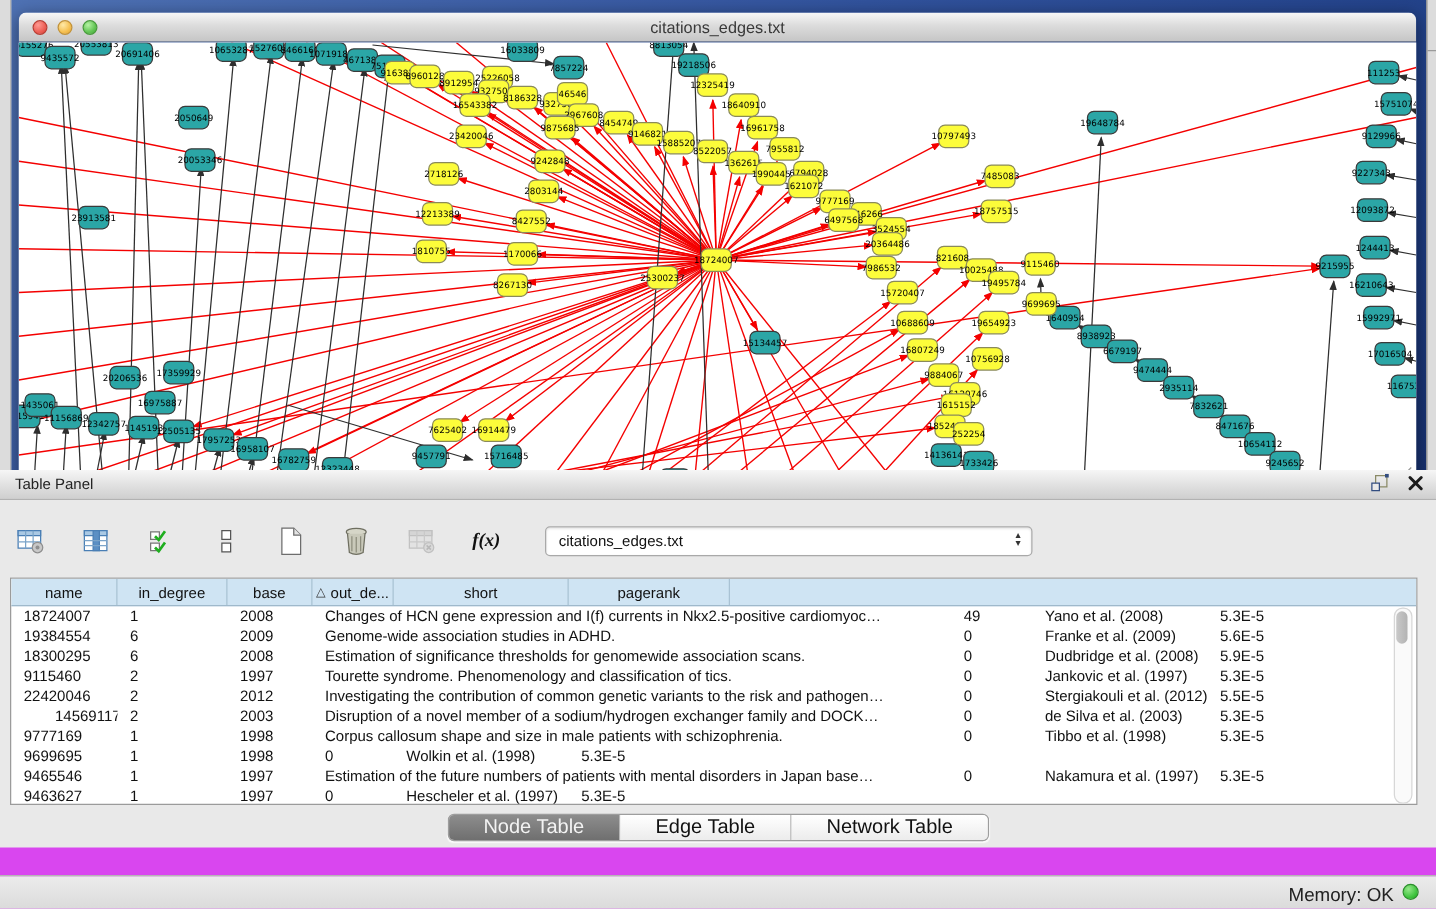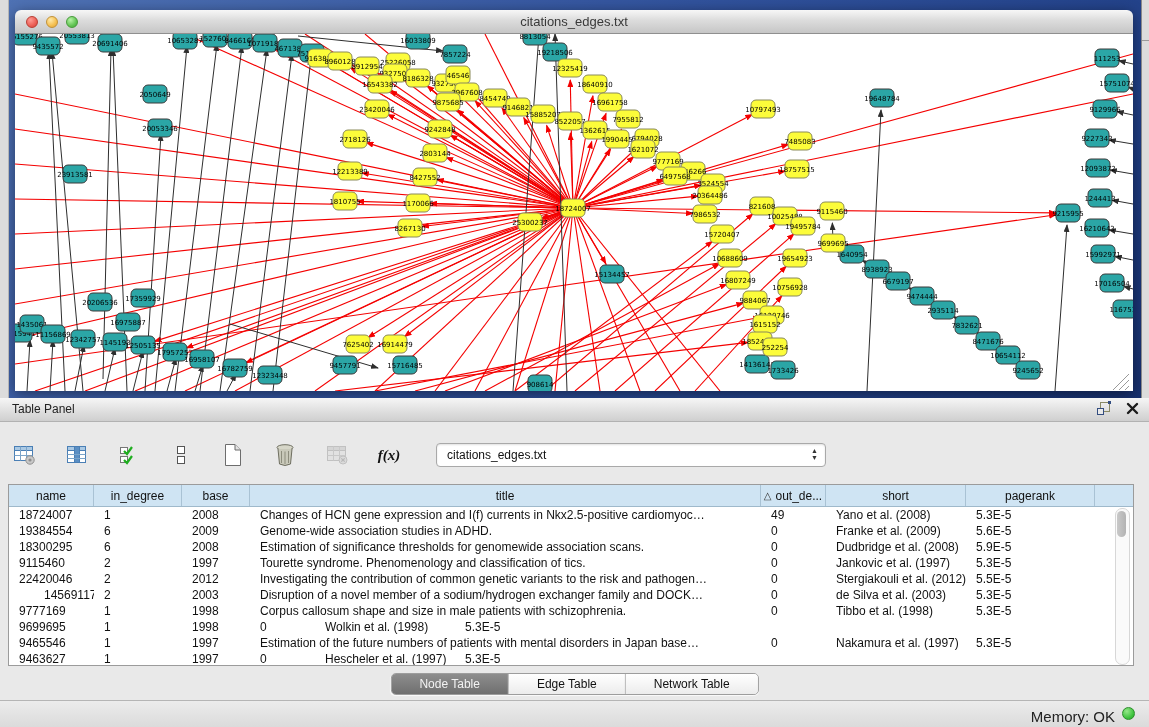--- a/index.html
+++ b/index.html
@@ -20,21 +20,21 @@
   #titlebar .title{position:absolute;left:0;right:0;top:4px;text-align:center;
     font-size:13px;color:#393939;}
   .lights{position:absolute;left:11px;top:6px;display:flex;gap:8px;}
   .light{width:12px;height:12px;border-radius:50%;box-sizing:border-box;}
   .light.red{background:radial-gradient(circle at 35% 30%,#ff9a93,#ec5f55 60%,#d3423a);border:1px solid #b93d33;}
   .light.yellow{background:radial-gradient(circle at 35% 30%,#ffe9a8,#f5bf4f 60%,#dda33c);border:1px solid #c29238;}
   .light.green{background:radial-gradient(circle at 35% 30%,#b6f3a5,#62c454 60%,#47a83c);border:1px solid #479b3a;}
   #canvas{position:relative;width:1118px;height:357px;background:#ffffff;overflow:hidden;}
 
   
-  #table-panel{position:absolute;left:0;top:398px;width:1149px;height:302px;background:#e9e9e9;}
+  #table-panel{position:absolute;left:0;top:376px;width:1149px;height:302px;background:#e9e9e9;}
   #panel-header{height:23px;background:linear-gradient(#f6f6f6,#dedede 60%,#cfcfcf);
     border-bottom:1px solid #b2b2b2;position:relative;}
   #panel-header .ptitle{position:absolute;left:12px;top:4px;font-size:12px;color:#222;}
   #panel-header .hicons{position:absolute;right:10px;top:3px;display:flex;gap:14px;align-items:center;}
 
   #toolbar{position:absolute;left:10px;top:42px;height:30px;display:flex;align-items:center;}
   .tbtn{width:30px;height:28px;display:flex;align-items:center;justify-content:center;margin-right:22px;}
   .tbtn.disabled{opacity:.5;}
   .fx{font-family:"Liberation Serif",serif;font-style:italic;font-weight:bold;font-size:15px;color:#111;}
   #table-select{position:relative;margin-left:10px;width:388px;height:22px;background:#fff;
@@ -53,21 +53,21 @@
   .td{box-sizing:border-box;padding-left:10px;font-size:12px;color:#111;white-space:nowrap;
     overflow:hidden;display:flex;align-items:center;}
   #vscroll{position:absolute;right:3px;top:23px;width:13px;height:155px;background:#fafafa;
     border:1px solid #d7d7d7;border-radius:7px;}
   #vscroll .thumb{position:absolute;left:1px;top:2px;width:9px;height:26px;border-radius:5px;
     background:linear-gradient(90deg,#c9c9c9,#b3b3b3);}
 
   #seg-tabs{position:absolute;left:50%;top:275px;transform:translateX(-50%);display:flex;
     height:20px;border:1px solid #9d9d9d;border-radius:5px;overflow:hidden;
     box-shadow:0 1px 1px rgba(255,255,255,.8);}
-  .seg{padding:0 28px;font-size:12px;display:flex;align-items:center;color:#111;
+  .seg{padding:0 28px;font-size:16px;display:flex;align-items:center;color:#111;
     background:linear-gradient(#ffffff,#ececec);border-right:1px solid #b5b5b5;cursor:default;}
   .seg:last-child{border-right:none;}
   .seg.active{background:linear-gradient(#8d8d8d,#6f6f6f);color:#f3f3f3;}
 
   
   #statusbar{position:absolute;left:0;top:700px;width:1149px;height:27px;
     background:linear-gradient(#ececec,#dadada);border-top:1px solid #b5b5b5;}
   #statusbar .mem{position:absolute;right:34px;top:7px;font-size:15px;color:#222;}
   #statusbar .dot{position:absolute;right:14px;top:6px;width:13px;height:13px;border-radius:50%;
     background:radial-gradient(circle at 35% 30%,#96e88a,#3cc23c 65%,#28a028);border:1px solid #2c8f2c;box-sizing:border-box;}
@@ -808,23 +808,20 @@
       <div id="thead">
           <div class="th" style="width: 85px;">
             <span>name</span>
           </div>
           <div class="th" style="width: 88px;">
             <span>in_degree</span>
           </div>
           <div class="th" style="width: 68px;">
             <span>base</span>
           </div>
-          <div class="th" style="width: 511px;">
-            <span>title</span>
-          </div>
           <div class="th" style="width: 65px;">
             <span class="sort">△</span>
             <span>out_de...</span>
           </div>
           <div class="th" style="width: 140px;">
             <span>short</span>
           </div>
           <div class="th" style="width: 129px;">
             <span>pagerank</span>
           </div>

